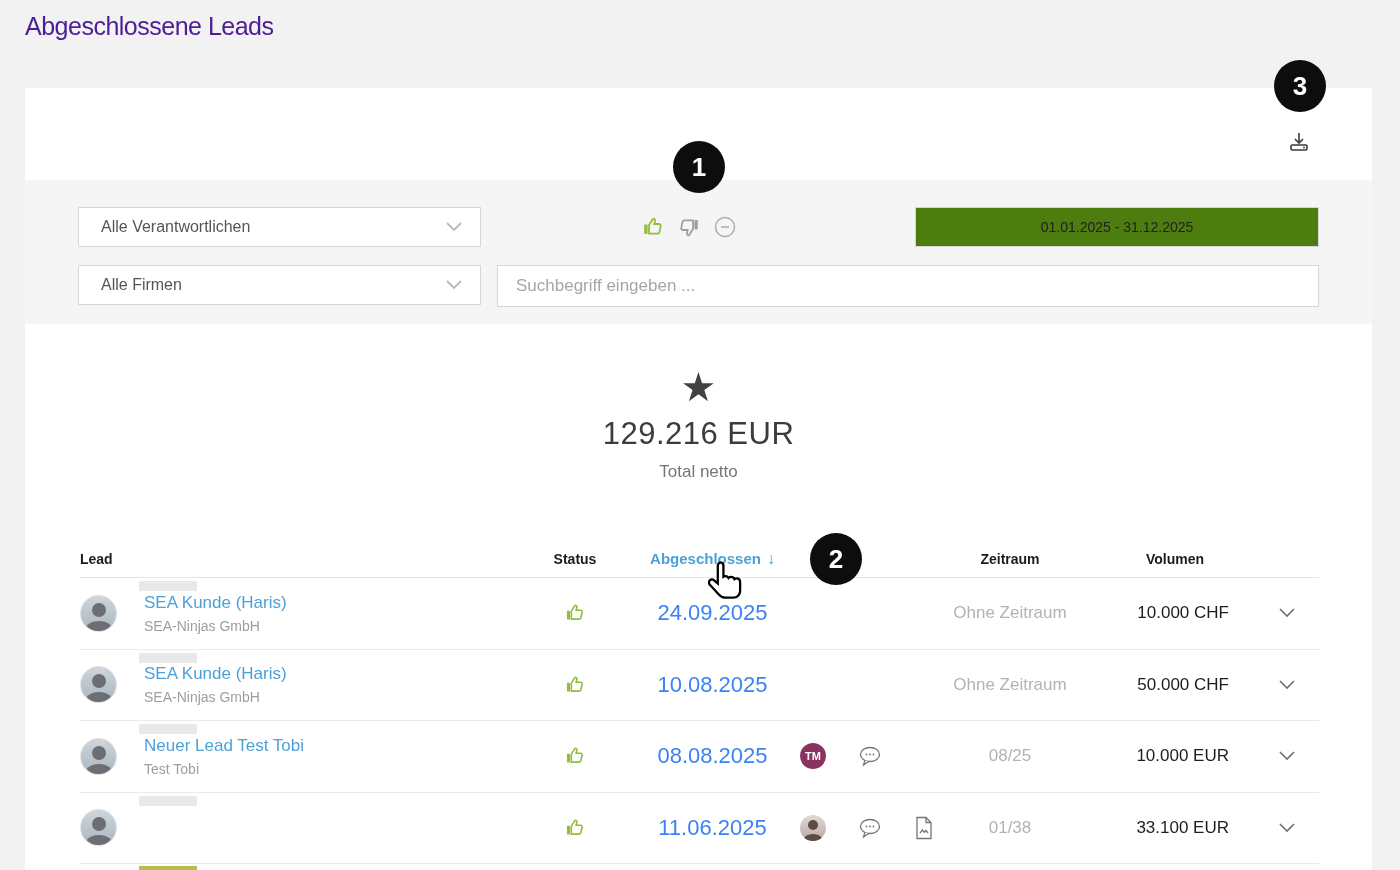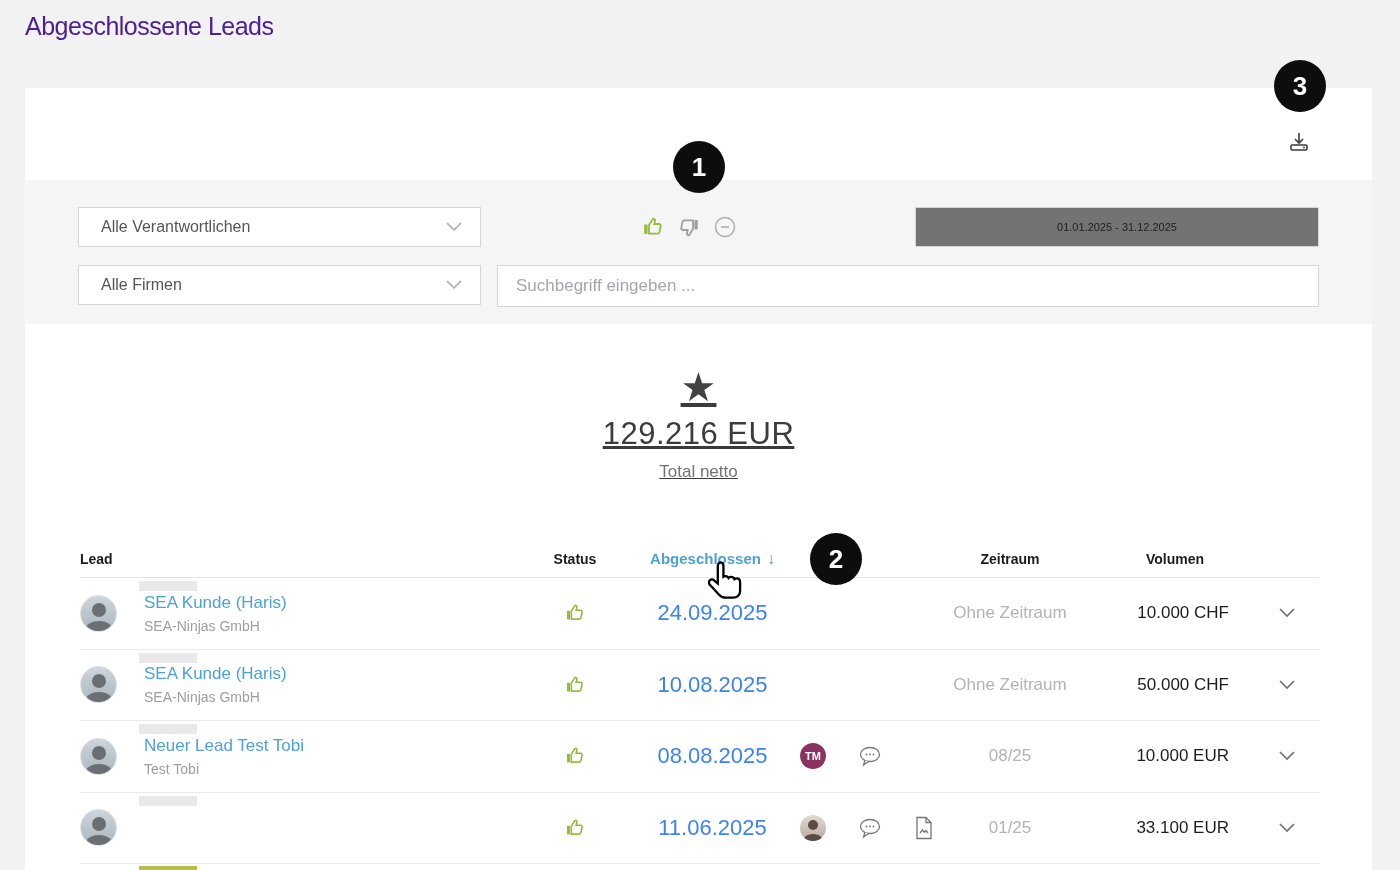--- a/index.html
+++ b/index.html
@@ -11,21 +11,20 @@
     overflow:hidden;
     color:#3a3a3a;
   }
   .page-title {
     position:absolute; left:25px; top:12px;
     font-size:25px; font-weight:400; letter-spacing:-0.5px; color:#4c1d95;
   }
   .card {
     position:absolute; left:25px; top:88px; width:1347px; height:782px;
     background:#ffffff;
-    text-decoration:underline;
   }
   
   .toolbar { position:relative; height:92px; background:#fff; }
   .download-btn {
     position:absolute; right:60px; top:40px; width:26px; height:26px;
     cursor:pointer; display:flex; align-items:center; justify-content:center;
   }
   
   .filter-band {
     position:relative; height:144px; background:#f5f5f5;
@@ -38,22 +37,22 @@
   }
   .select-responsible { top:27px; }
   .select-company { top:85px; }
   .thumb-filters {
     position:absolute; left:615px; top:28px; width:130px; height:38px;
     display:flex; align-items:center; gap:10px;
   }
   .thumb-filters .tf-icon { width:26px; height:26px; cursor:pointer; display:flex; align-items:center; justify-content:center; }
   .date-field {
     position:absolute; left:890px; top:27px; width:404px; height:40px;
-    background:#737373; border:1px solid #d6d6d6; text-align:center;
-    font-size:11px; color:#212121; font-family:"Liberation Sans", sans-serif;
+    background:#4d7c0f; border:1px solid #d6d6d6; text-align:center;
+    font-size:14px; color:#212121; font-family:"Liberation Sans", sans-serif;
     cursor:pointer;
   }
   .search-field {
     position:absolute; left:472px; top:85px; width:822px; height:42px;
     background:#fff; border:1px solid #d6d6d6; padding:0 18px;
     font-size:17px; color:#333; font-family:"Liberation Sans", sans-serif;
   }
   .search-field::placeholder { color:#a2a7ad; }
   
   .summary { position:relative; text-align:center; padding-top:46px; }
@@ -312,21 +311,21 @@
           </svg>
         </span>
         <span>
           <svg width="20" height="24" viewBox="0 0 20 24" fill="none" stroke="#757575" stroke-width="1.3">
             <path d="M3 1.5 h9 l5 5 v16 h-14 Z"></path>
             <path d="M12 1.5 v5 h5"></path>
             <path d="M6 17 l2.5-3 2 2.2 1.5-1.6 2 2.4"></path>
           </svg>
         </span>
       </div>
-      <div class="col-zeit zeit-text">01/25</div>
+      <div class="col-zeit zeit-text">01/38</div>
       <div class="col-vol vol-text">33.100 EUR</div>
       <div class="col-chev">
         <svg width="16" height="10" viewBox="0 0 16 10" fill="none" stroke="#6f6f6f" stroke-width="1.6">
             <path d="M1 1 l7 7 7-7"></path>
           </svg>
       </div>
     </div>
 
     <div class="t-row partial-row">
       <div class="row-tag"></div>

